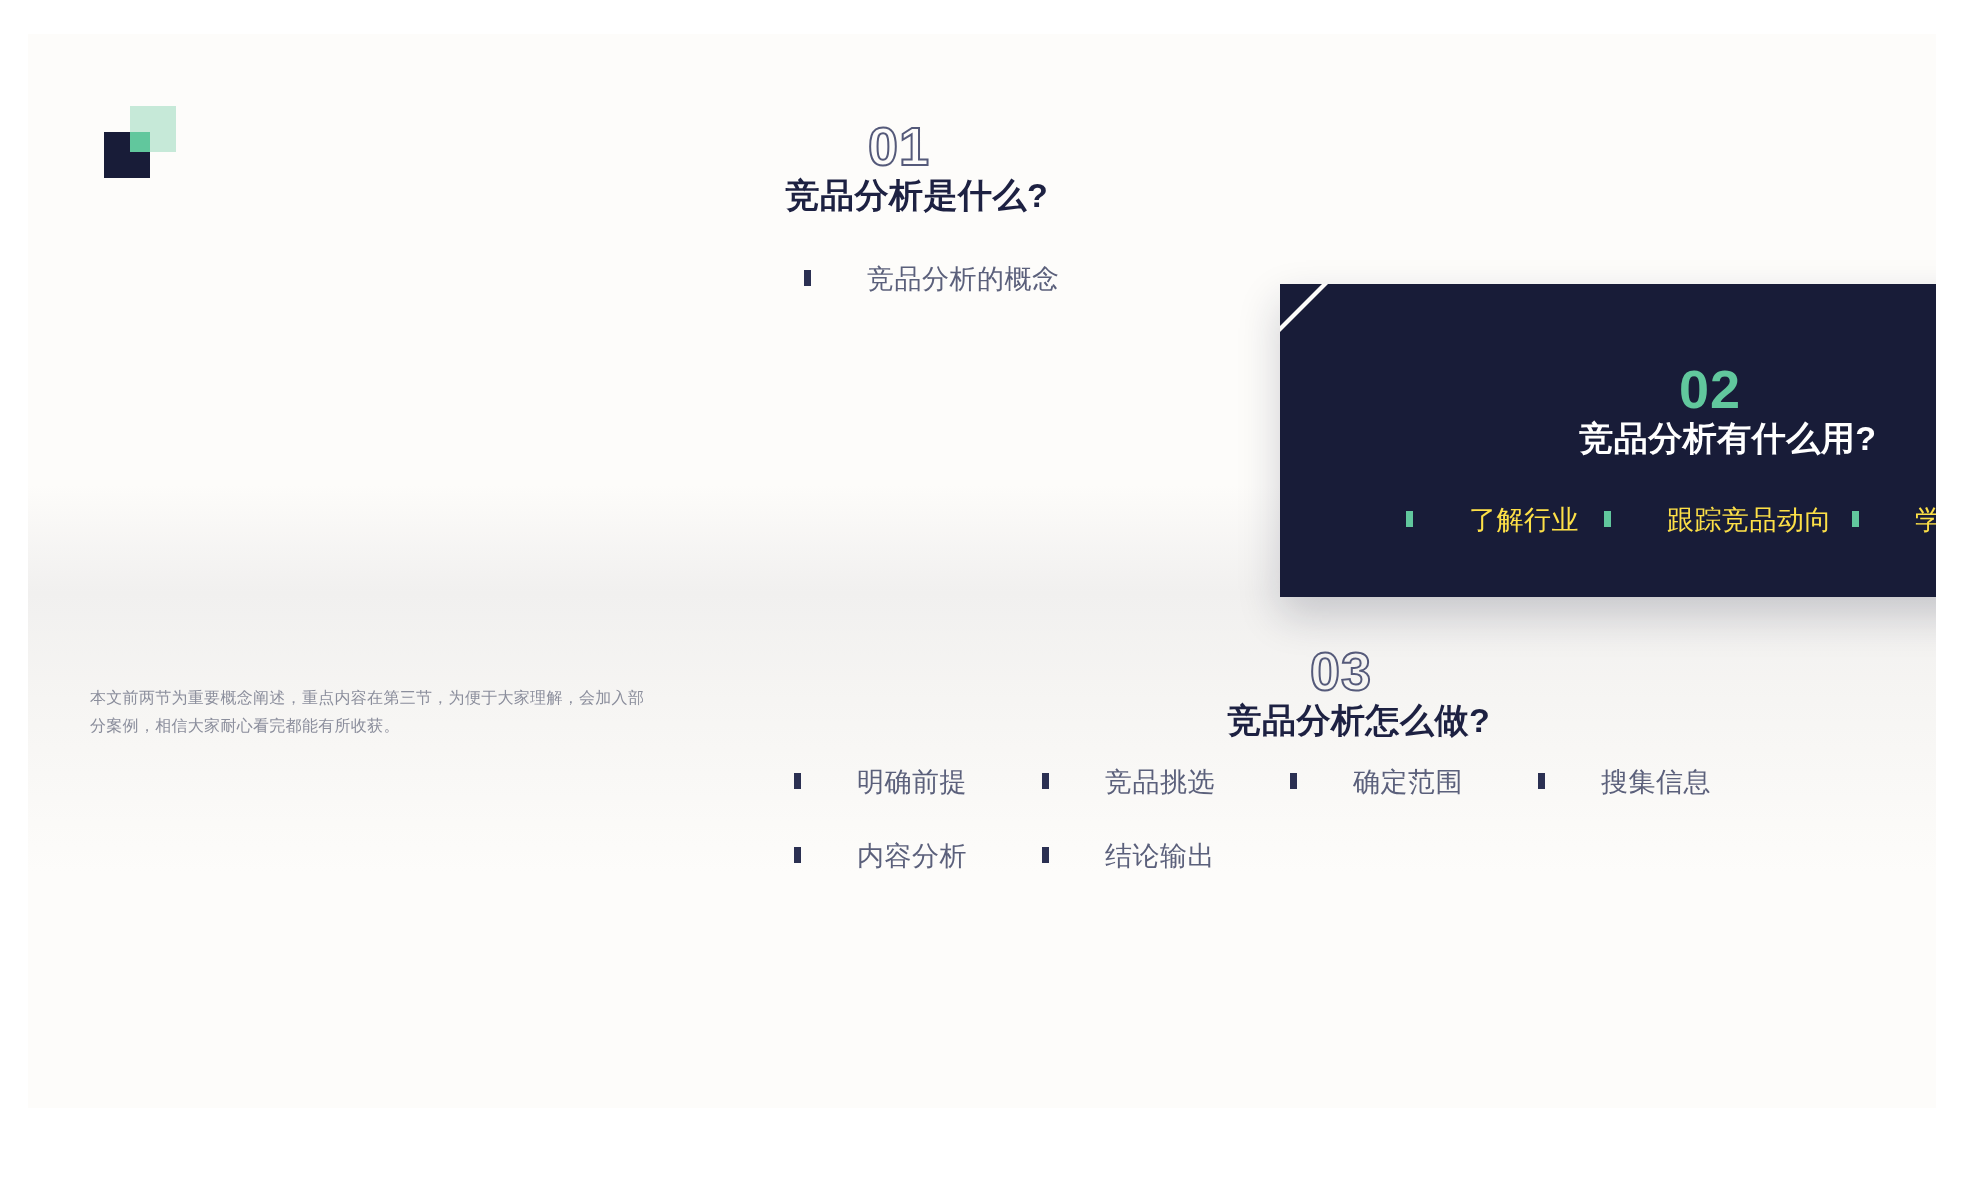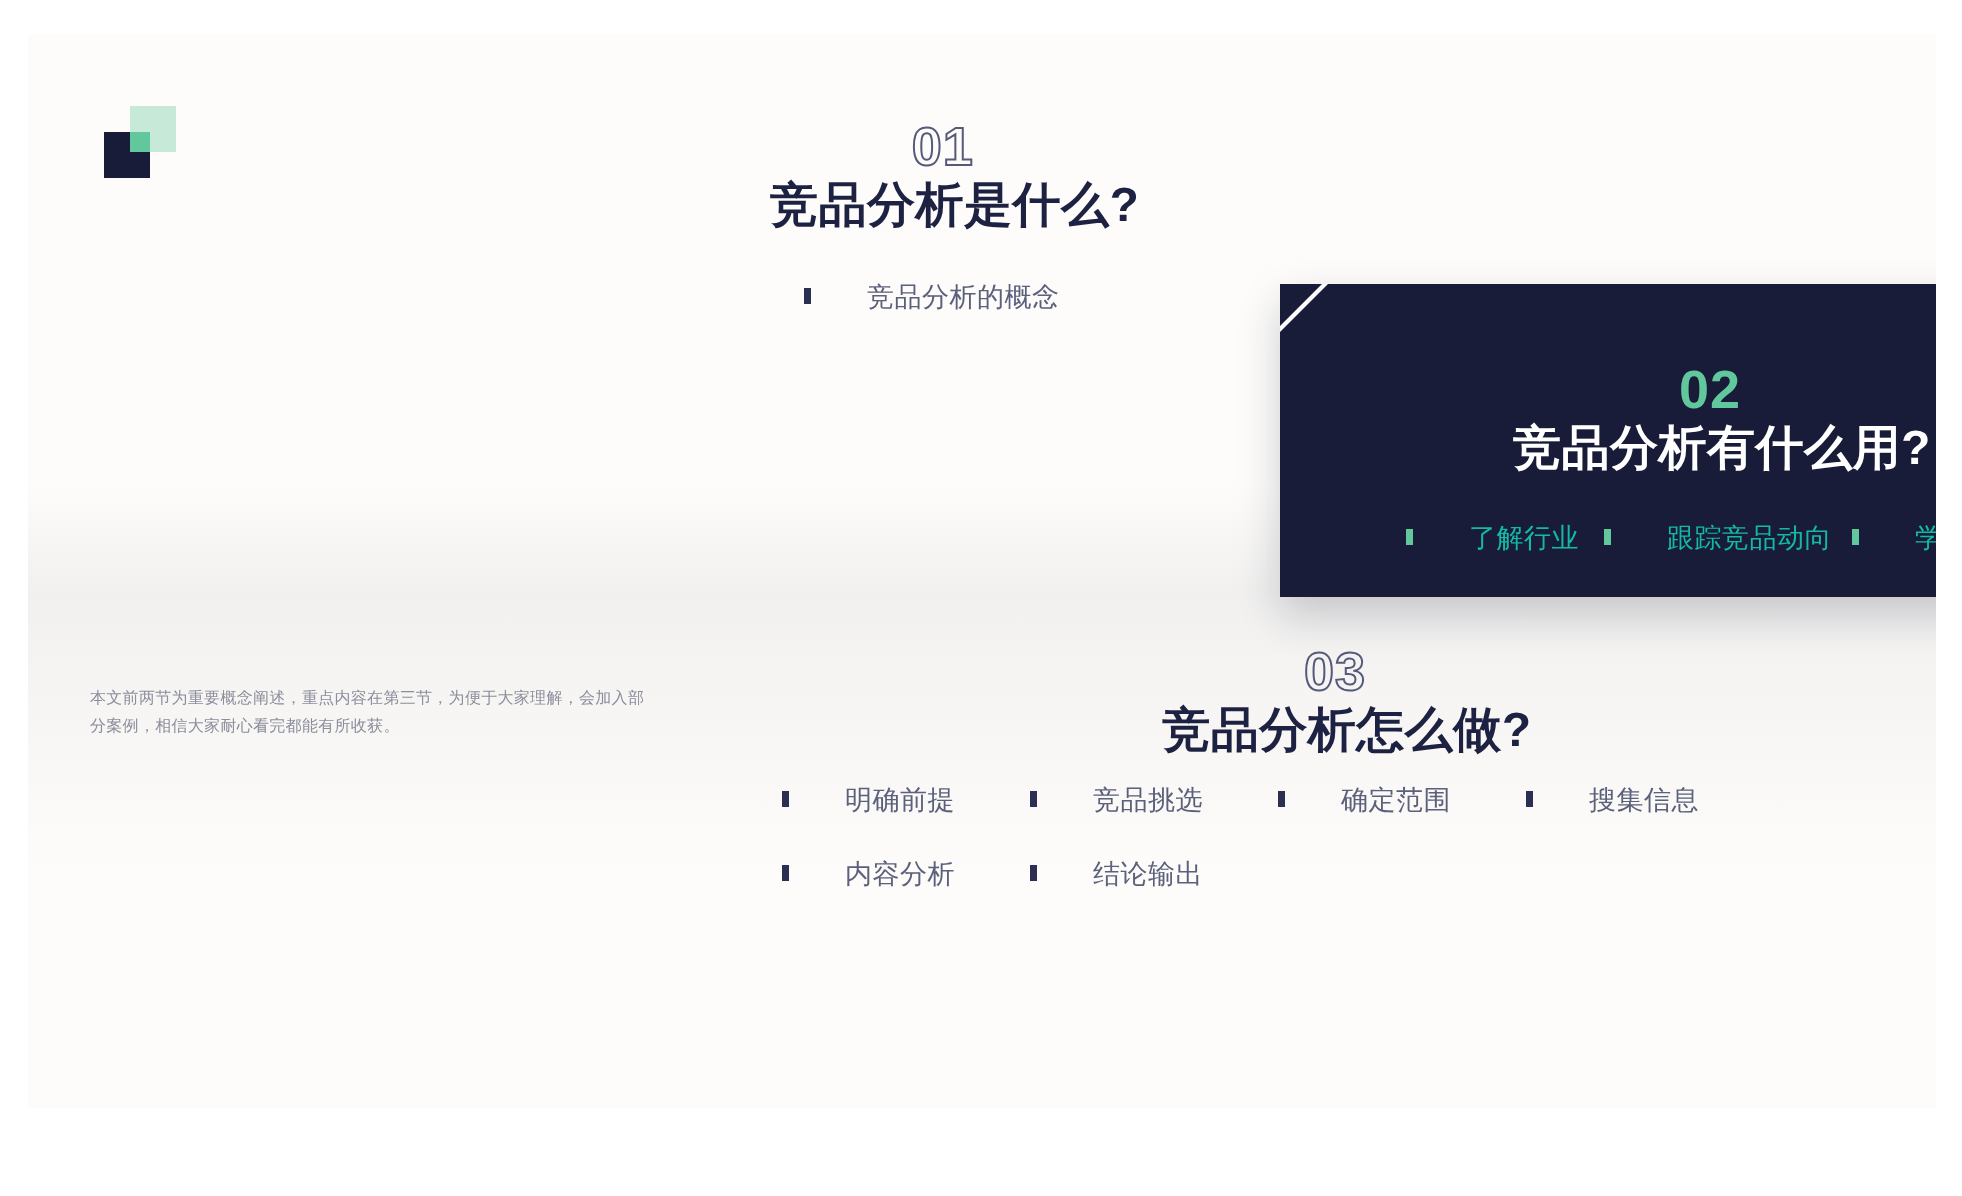--- a/index.html
+++ b/index.html
@@ -64,43 +64,43 @@
     font-size:54px; font-weight:800; letter-spacing:1px;
     line-height:1;
   }
   .sec-num.outline{
     color:transparent;
     -webkit-text-stroke:2px #555a7a;
     text-stroke:2px #555a7a;
   }
   .sec-num.filled{ color:#61c79d; }
   .sec-title{
-    margin-left:24px;
-    font-size:48px; font-weight:700; color:#1d2142;
+    margin-left:36px;
+    font-size:34px; font-weight:700; color:#1d2142;
     letter-spacing:0.5px;
   }
   .sec-title.light{ color:#ffffff; }
 
   .bullets{ display:flex; flex-wrap:wrap; }
   .bullet{
     display:flex; align-items:flex-start;
     font-size:27px; color:#5b607b; letter-spacing:0.5px;
     margin-right:0;
     gap:43px;
   }
   .bullet .dot{
     display:inline-block;
     width:7px; height:16px;
     background:#2b3052;
     margin-right:13px; margin-top:9px;
     flex:0 0 auto;
   }
   .bullet .txt{ white-space:nowrap; }
 
-  .bullet.onDark{ color:#14b8a6; }
+  .bullet.onDark{ color:#fde047; }
   .bullet.onDark .dot{ background:#61c79d; }
 
   
   #sec1{ left:78px; top:85px; }
   #sec1 .bullets{ margin-top:42px; margin-left:58px; }
 
   
   .panel-dark{
     position:absolute;
     left:612px; top:250px;
@@ -123,21 +123,21 @@
     position:absolute; left:0; top:0;
     width:0; height:0;
     border-left:42px solid #181c38;
     border-bottom:42px solid transparent;
   }
 
   #sec2{ left:68px; top:78px; }
   #sec2 .bullets{ margin-top:40px; margin-left:58px; }
 
   
-  #sec3{ left:66px; top:610px; }
+  #sec3{ left:78px; top:610px; }
   #sec3 .bullets{ margin-top:20px; margin-left:48px; }
 
   
   .col-w1 { width:198px; }
   .col-w2 { width:248px; }
   .col-w3 { width:220px; }
   .row-gap { margin-bottom:38px; }
 </style>
 </head>
 <body>

